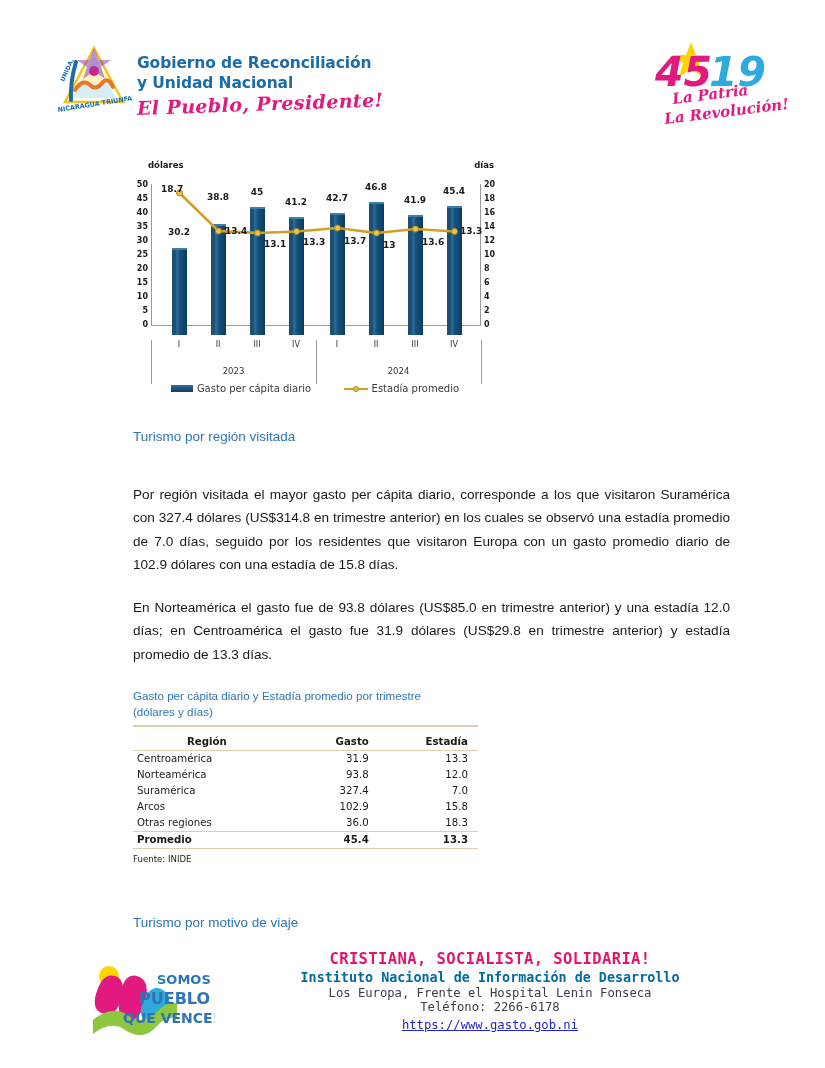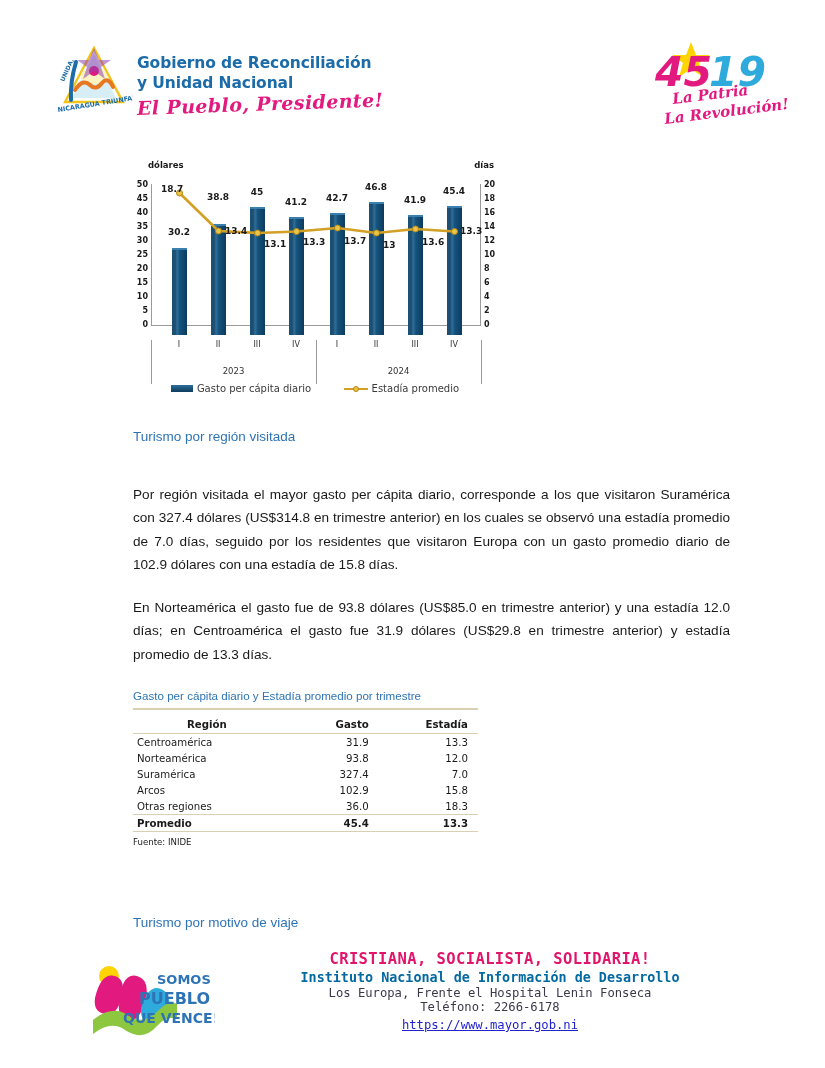--- a/index.html
+++ b/index.html
@@ -437,20 +437,21 @@
 
   <div class="subhead" style="top:429px;">Turismo por región visitada</div>
 
   <div class="para" style="top:483px;">Por región visitada el mayor gasto per cápita diario, corresponde a los que visitaron Suramérica con 327.4 dólares (US$314.8 en trimestre anterior) en los cuales se observó una estadía promedio de 7.0 días, seguido por los residentes que visitaron Europa con un gasto promedio diario de 102.9 dólares con una estadía de 15.8 días.</div>
 
   <div class="para" style="top:596px;">En Norteamérica el gasto fue de 93.8 dólares (US$85.0 en trimestre anterior) y una estadía 12.0 días; en Centroamérica el gasto fue 31.9 dólares (US$29.8 en trimestre anterior) y estadía promedio de 13.3 días.</div>
 
   <div class="tbl-block">
     <div class="tbl-title">
       <div>Gasto per cápita diario y Estadía promedio por trimestre</div>
+      <div>(dólares y días)</div>
     </div>
     <div class="rule-top"></div>
 
     <table class="data">
       <thead>
         <tr>
           <th class="c-reg">Región</th>
           <th class="c-num">Gasto</th>
           <th class="c-num">Estadía</th>
         </tr>
@@ -503,17 +504,17 @@
       <text x="72" y="26" font-family="DejaVu Sans, sans-serif" font-size="13" font-weight="bold" fill="#2e74b5">SOMOS</text>
       <text x="54" y="46" font-family="DejaVu Sans, sans-serif" font-size="16" font-weight="bold" fill="#2e74b5">PUEBLO</text>
       <text x="38" y="65" font-family="DejaVu Sans, sans-serif" font-size="14" font-weight="bold" fill="#2e74b5">QUE VENCE!</text>
     </svg>
 
     <div class="foot-text">
       <div class="foot-1">CRISTIANA, SOCIALISTA, SOLIDARIA!</div>
       <div class="foot-2">Instituto Nacional de Información de Desarrollo</div>
       <div class="foot-3">Los Europa, Frente el Hospital Lenin Fonseca</div>
       <div class="foot-4">Teléfono: 2266-6178</div>
-      <div><a class="foot-link" href="#">https://www.mayor.gob.ni</a></div>
+      <div><a class="foot-link" href="#">https://www.gasto.gob.ni</a></div>
     </div>
   </div>
 
 </div>
 
 </body></html>

